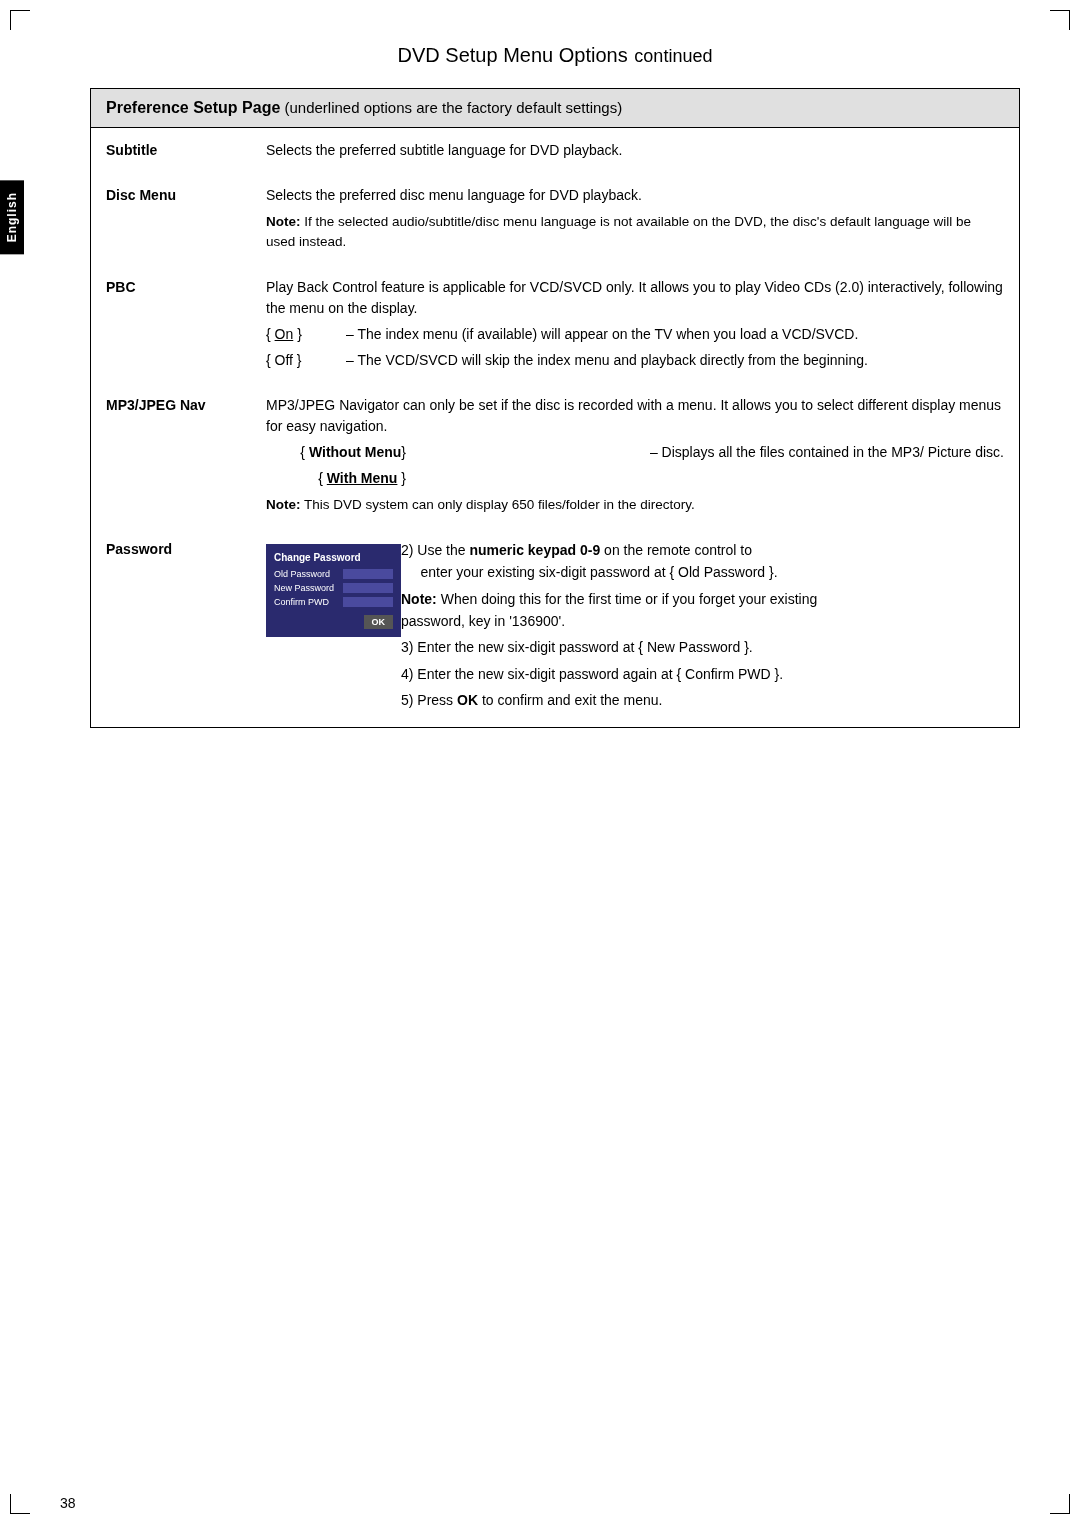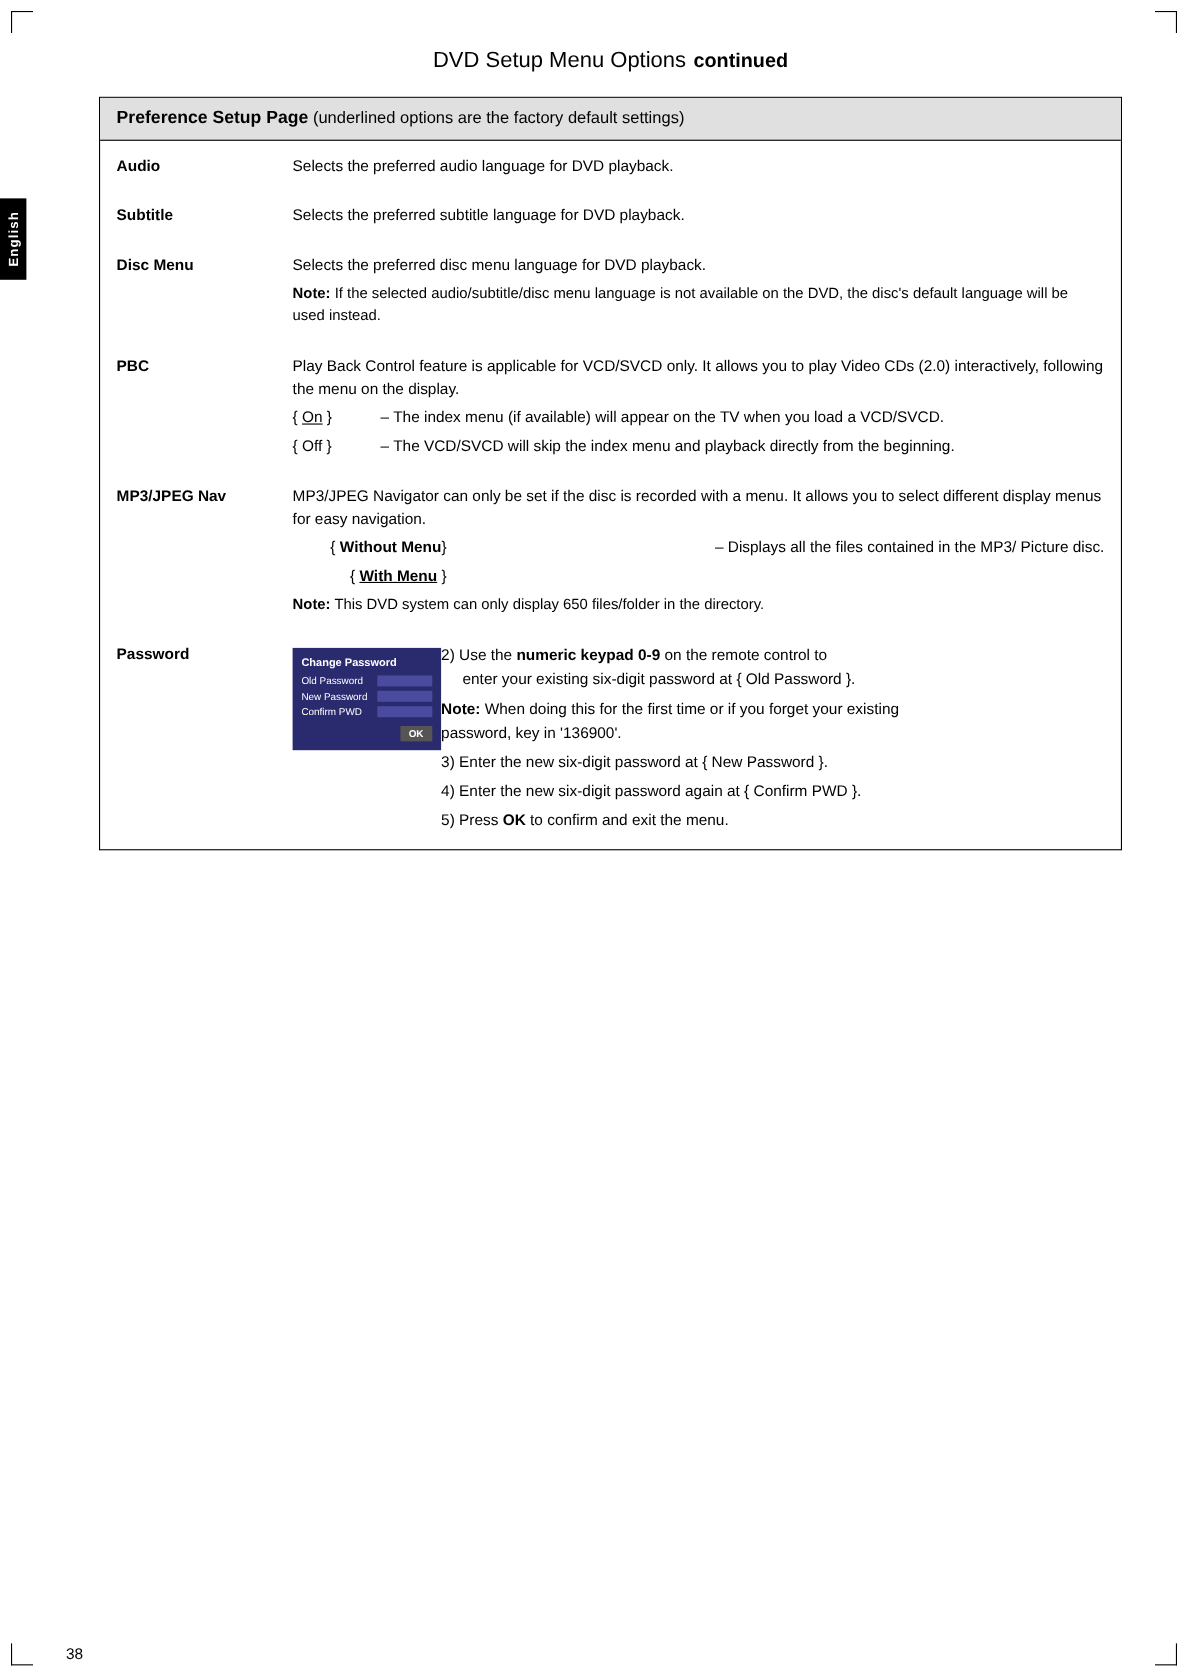--- a/index.html
+++ b/index.html
@@ -251,36 +251,32 @@
 
   <div class="corner-mark corner-tl"></div>
   <div class="corner-mark corner-tr"></div>
   <div class="corner-mark corner-bl"></div>
   <div class="corner-mark corner-br"></div>
 
   <div class="english-label">English</div>
 
   <h1 class="page-title">
     <span>DVD Setup Menu Options</span>
-    <span style="font-weight:bold; font-size:18px;">continued</span>
+    <span style="font-weight:normal; font-size:18px;">continued</span>
   </h1>
 
   <div class="main-box">
 
     <div class="preference-header">
       <strong>Preference Setup Page</strong>
       <span>(underlined options are the factory default settings)</span>
     </div>
 
     <div class="content-area">
 
-      <div class="setting-row">
-        <div class="setting-label">Audio</div>
-        <div class="setting-desc">Selects the preferred audio language for DVD playback.</div>
-      </div>
 
       <div class="setting-row">
         <div class="setting-label">Subtitle</div>
         <div class="setting-desc">Selects the preferred subtitle language for DVD playback.</div>
       </div>
 
       <div class="setting-row">
         <div class="setting-label">Disc Menu</div>
         <div class="setting-desc">
           <span>Selects the preferred disc menu language for DVD playback.</span>

